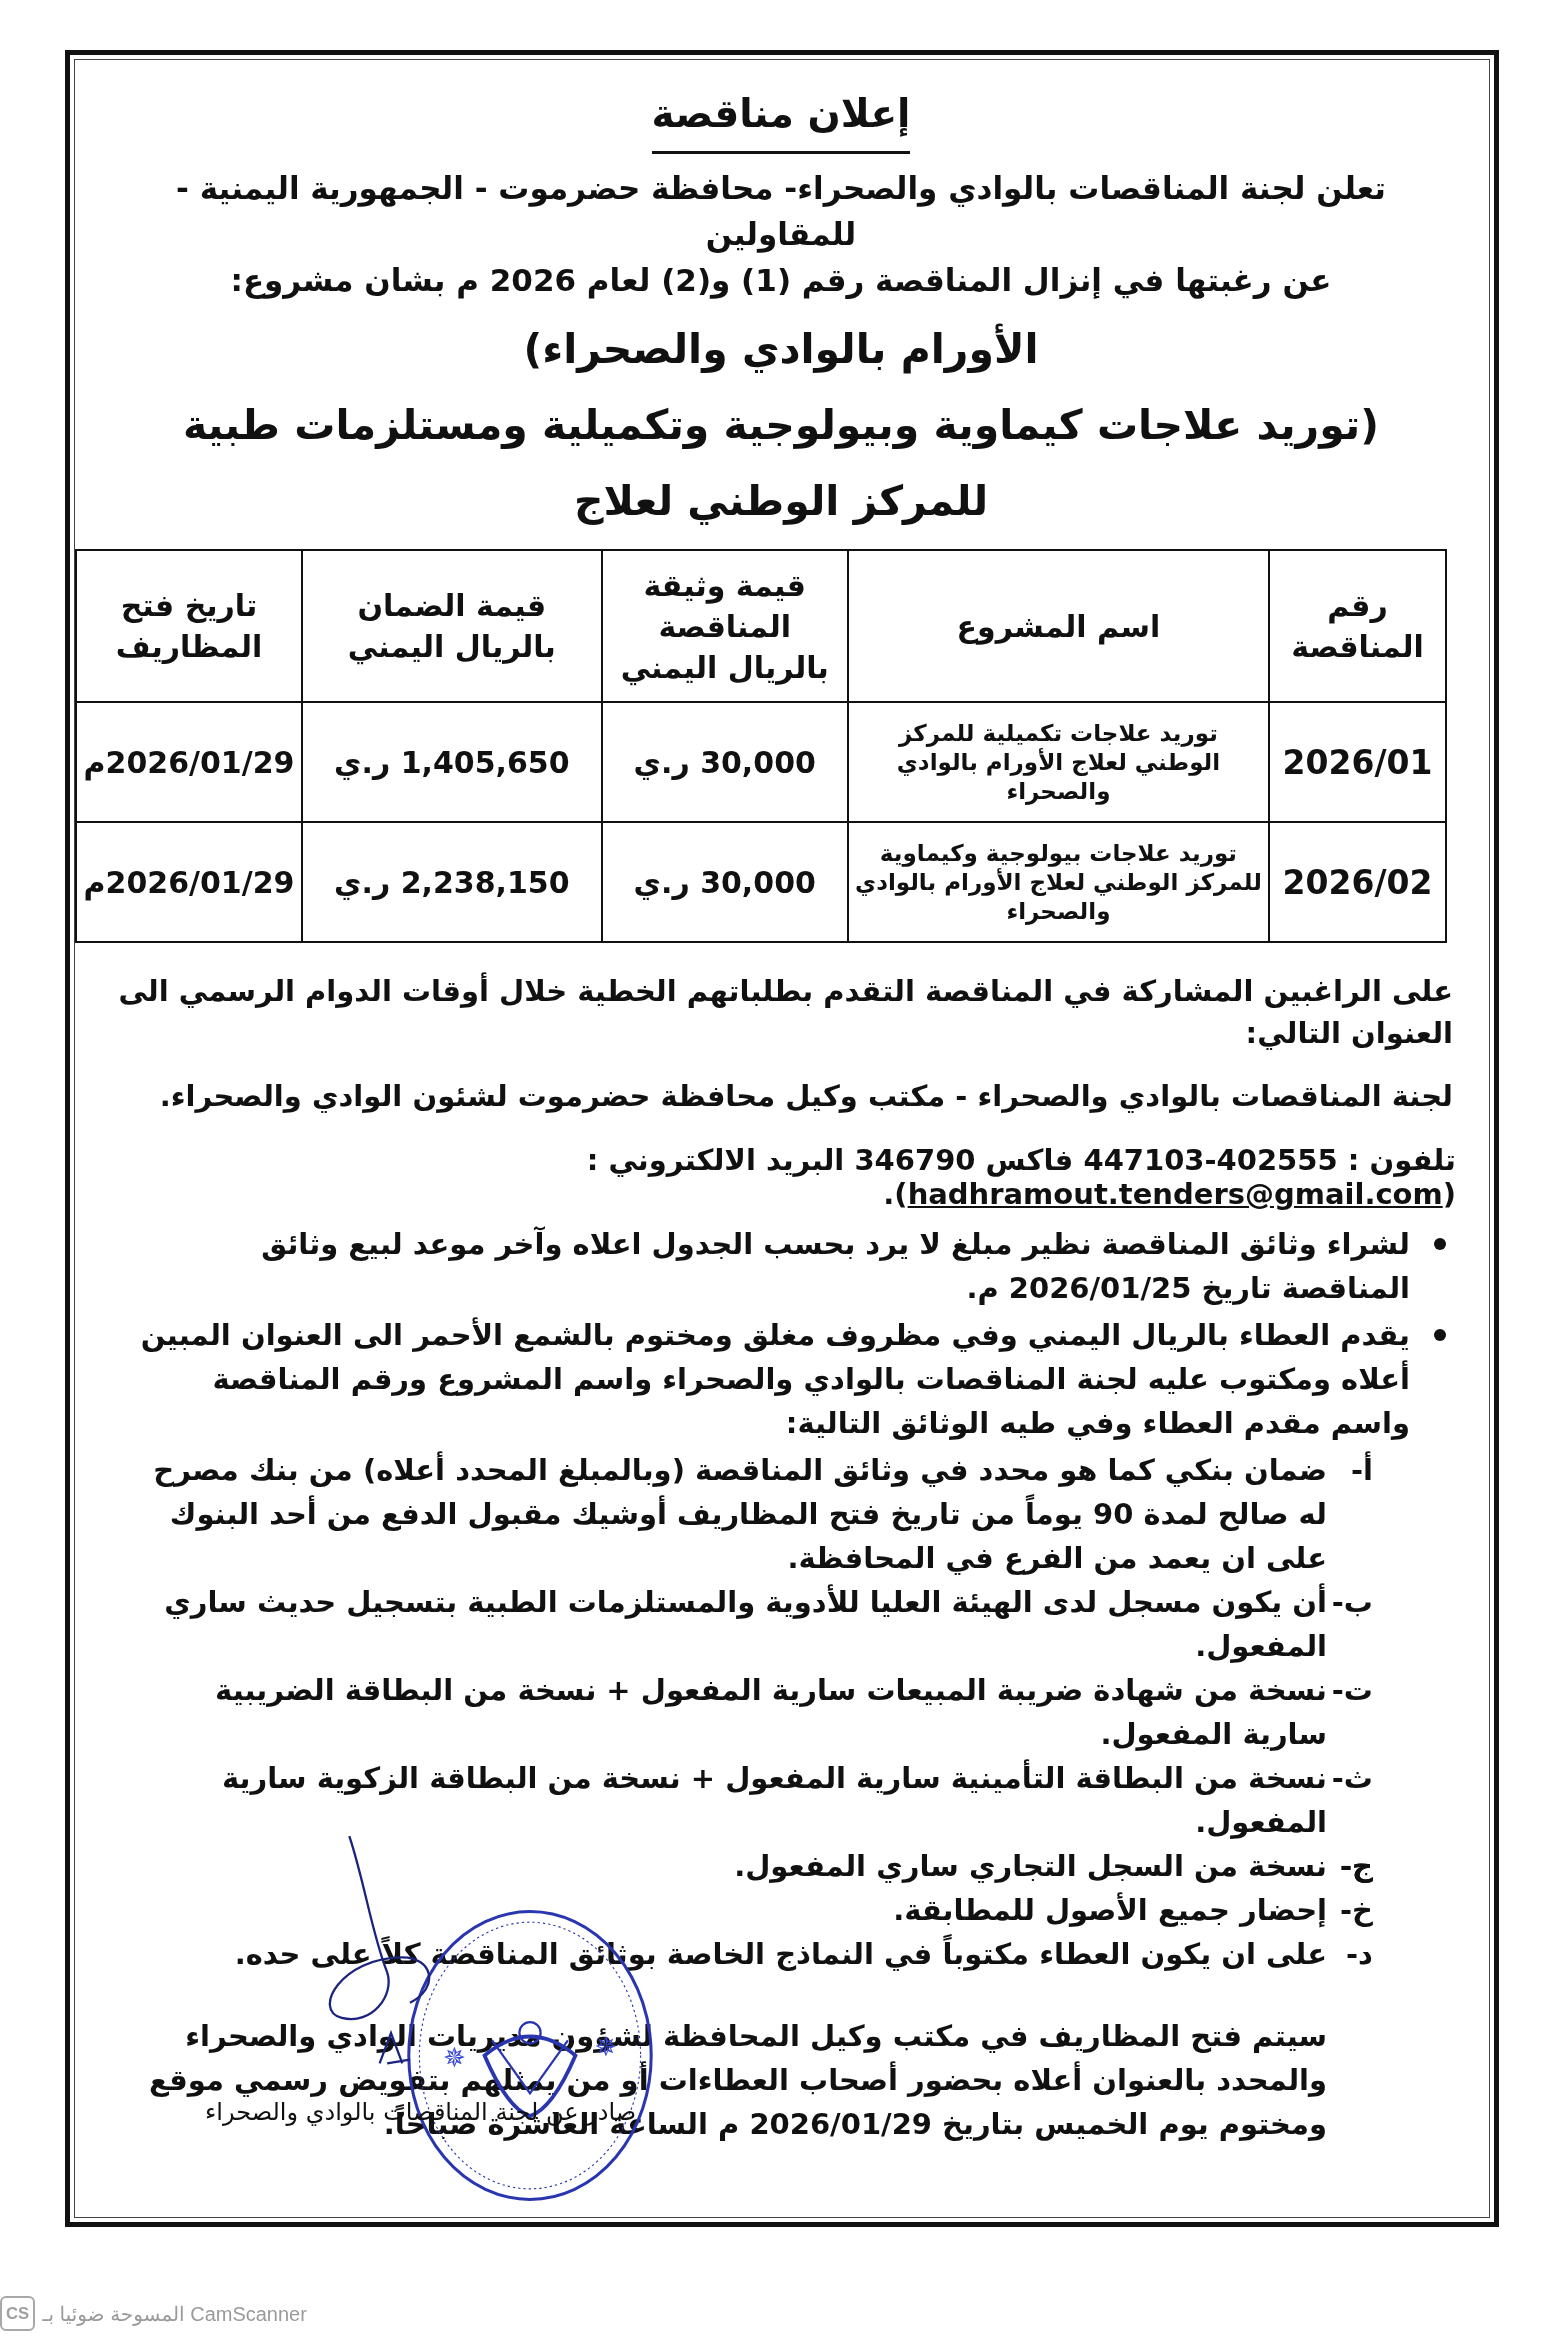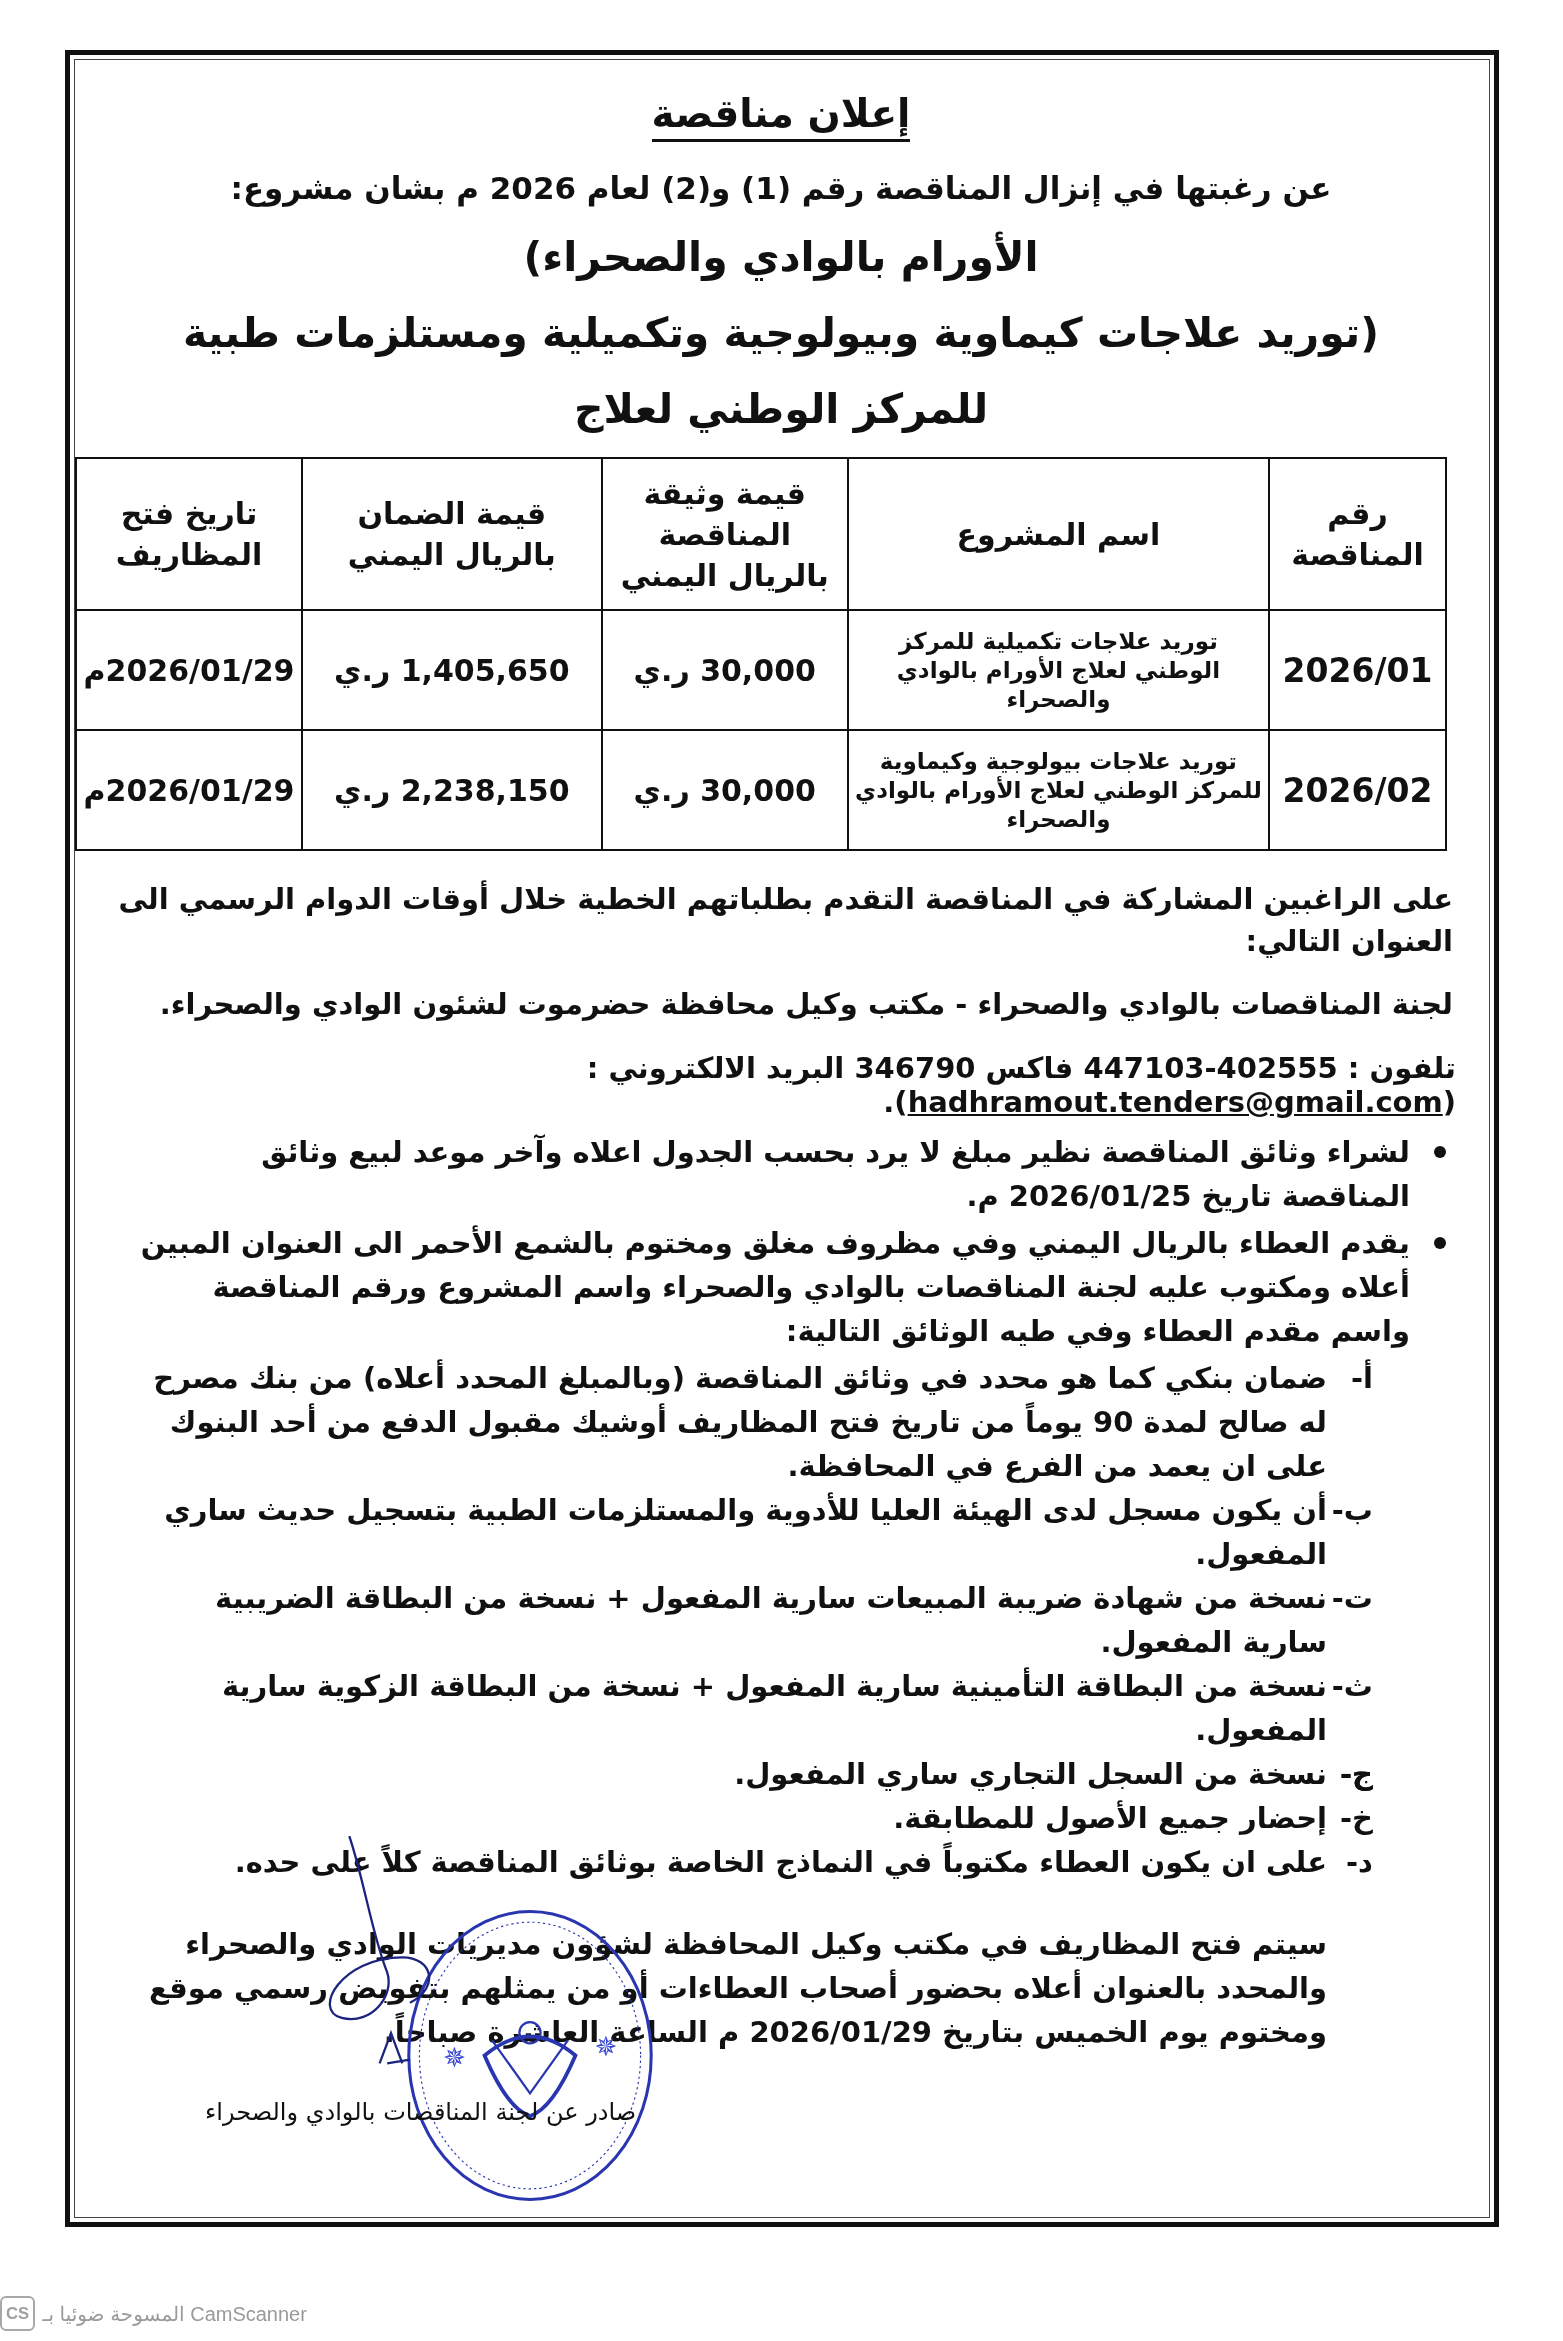--- a/index.html
+++ b/index.html
@@ -42,21 +42,21 @@
       text-align: right;
     }
     .title {
       text-align: center;
       font-size: 39px;
       font-weight: bold;
       margin-top: 15px;
     }
     .title span {
       border-bottom: 3.8px solid #111;
-      padding-bottom: 3px;
+      padding-bottom: 15px;
     }
     .intro {
       text-align: center;
       font-size: 31px;
       font-weight: bold;
       line-height: 46px;
       margin-top: 29px;
     }
     .project-title {
       text-align: center;
@@ -213,20 +213,21 @@
 
 <div class="page-frame"></div>
 <div class="page-frame-inner"></div>
 
 <div class="content">
   <div class="title">
     <span>إعلان مناقصة</span>
   </div>
 
   <div class="intro">
+    <div>تعلن لجنة المناقصات بالوادي والصحراء- محافظة حضرموت - الجمهورية اليمنية - للمقاولين</div>
     <div>عن رغبتها في إنزال المناقصة رقم (1) و(2) لعام 2026 م بشان مشروع:</div>
   </div>
 
   <div class="project-title">
     <div>الأورام بالوادي والصحراء)</div>
     <div>(توريد علاجات كيماوية وبيولوجية وتكميلية ومستلزمات طبية للمركز الوطني لعلاج</div>
   </div>
 
   <table class="tenders">
     <thead>

